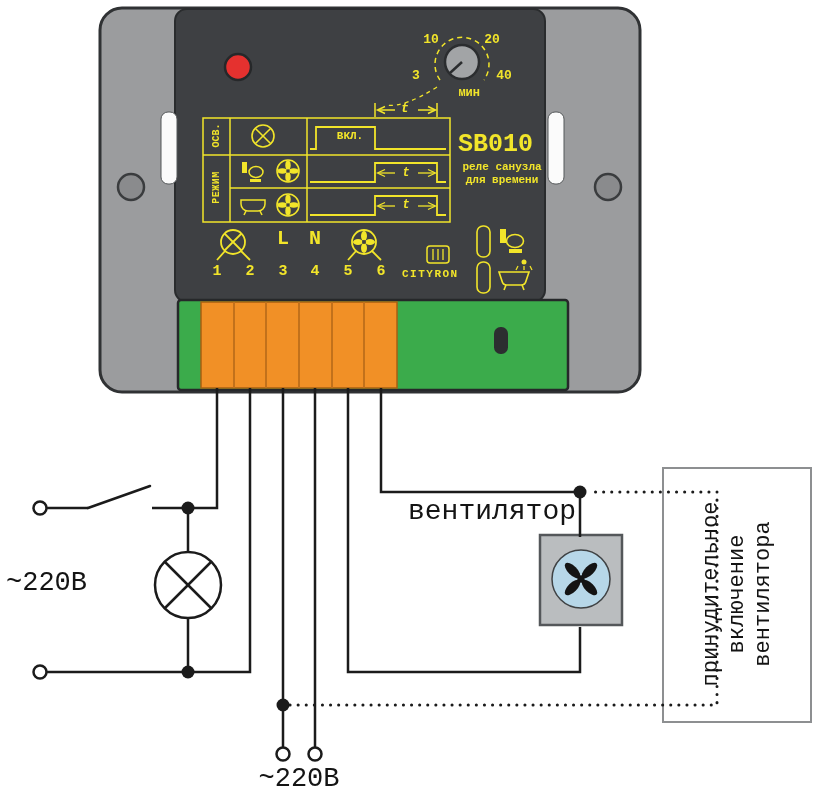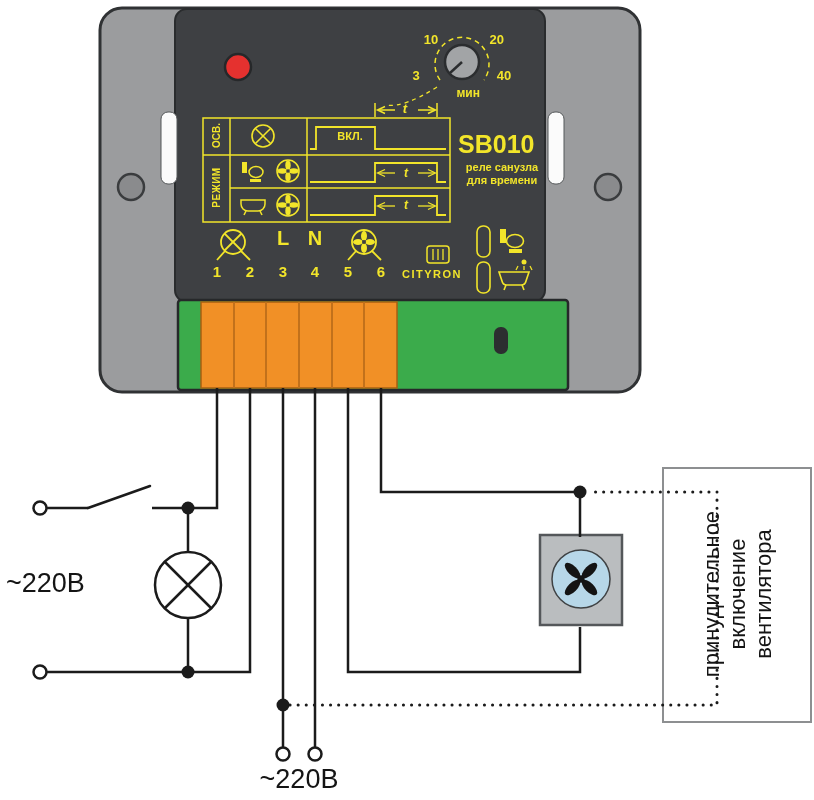--- a/index.html
+++ b/index.html
@@ -1,17 +1,17 @@
 <!DOCTYPE html>
 <html><head>
 <meta charset="utf-8">
 <style>
   html,body{margin:0;padding:0;background:#fff;}
   #stage{position:relative;width:814px;height:800px;background:#ffffff;
-         font-family:Liberation Sans, sans-serif;overflow:hidden;}
+         font-family:Liberation Mono, monospace;overflow:hidden;}
   #gfx{position:absolute;left:0;top:0;z-index:1;}
   .t{position:absolute;white-space:nowrap;z-index:2;}
   .yel{color:#f2e52a;font-weight:bold;}
   .blk{color:#141414;}
   .rot{transform:rotate(-90deg);}
 </style>
 </head>
 <body>
 
 <div id="stage">
@@ -194,21 +194,21 @@
       <circle cx="188" cy="672" r="6.5"></circle>
       <circle cx="283" cy="705" r="6.5"></circle>
       <circle cx="580" cy="492" r="6.5"></circle>
     </g>
 
     <path d="M290,705 L717,705 L717,492 L588,492" stroke-dasharray="0.1 8" stroke-linecap="round" stroke-width="3"></path>
   </g>
 </svg>
 
 <div class="t yel" style="left:419px;top:32px;width:24px;text-align:center;font-size:13px">10</div>
-<div class="t yel" style="left:480px;top:32px;width:24px;text-align:right;font-size:13px">20</div>
+<div class="t yel" style="left:480px;top:32px;width:24px;text-align:center;font-size:13px">20</div>
 <div class="t yel" style="left:406px;top:68px;width:20px;text-align:center;font-size:13px">3</div>
 <div class="t yel" style="left:492px;top:68px;width:24px;text-align:center;font-size:13px">40</div>
 <div class="t yel" style="left:444px;top:86px;width:36px;text-align:right;font-size:12px">мин</div>
 
 <div class="t yel" style="left:398px;top:101px;width:14px;text-align:center;font-size:13px;font-style:italic">t</div>
 <div class="t yel" style="left:318px;top:130px;width:64px;text-align:center;font-size:11px">ВКЛ.</div>
 <div class="t yel rot" style="left:198px;top:130px;width:37px;text-align:center;font-size:10px">ОСВ.</div>
 <div class="t yel rot" style="left:191px;top:182px;width:51px;text-align:center;font-size:10px;letter-spacing:0.5px">РЕЖИМ</div>
 <div class="t yel" style="left:398px;top:166px;width:16px;text-align:center;font-size:12px;font-style:italic">t</div>
 <div class="t yel" style="left:398px;top:198px;width:16px;text-align:center;font-size:12px;font-style:italic">t</div>
@@ -222,20 +222,21 @@
 
 <div class="t yel" style="left:207px;top:263px;width:20px;text-align:center;font-size:15px">1</div>
 <div class="t yel" style="left:240px;top:263px;width:20px;text-align:center;font-size:15px">2</div>
 <div class="t yel" style="left:273px;top:263px;width:20px;text-align:center;font-size:15px">3</div>
 <div class="t yel" style="left:305px;top:263px;width:20px;text-align:center;font-size:15px">4</div>
 <div class="t yel" style="left:338px;top:263px;width:20px;text-align:center;font-size:15px">5</div>
 <div class="t yel" style="left:371px;top:263px;width:20px;text-align:center;font-size:15px">6</div>
 
 <div class="t yel" style="left:402px;top:268px;width:72px;font-size:11px;letter-spacing:1.5px">CITYRON</div>
 
+<div class="t blk" style="left:392px;top:496px;width:184px;text-align:right;font-size:28px">вентилятор</div>
 <div class="t blk" style="left:6px;top:568px;font-size:27px">~220В</div>
 <div class="t blk" style="left:244px;top:764px;width:110px;text-align:center;font-size:27px">~220В</div>
 
 <div class="t blk rot" style="left:618px;top:555px;width:240px;height:78px;text-align:center;font-size:22px;line-height:26px">
   <div>принудительное</div>
   <div>включение</div>
   <div>вентилятора</div>
 </div>
 
 </div>

